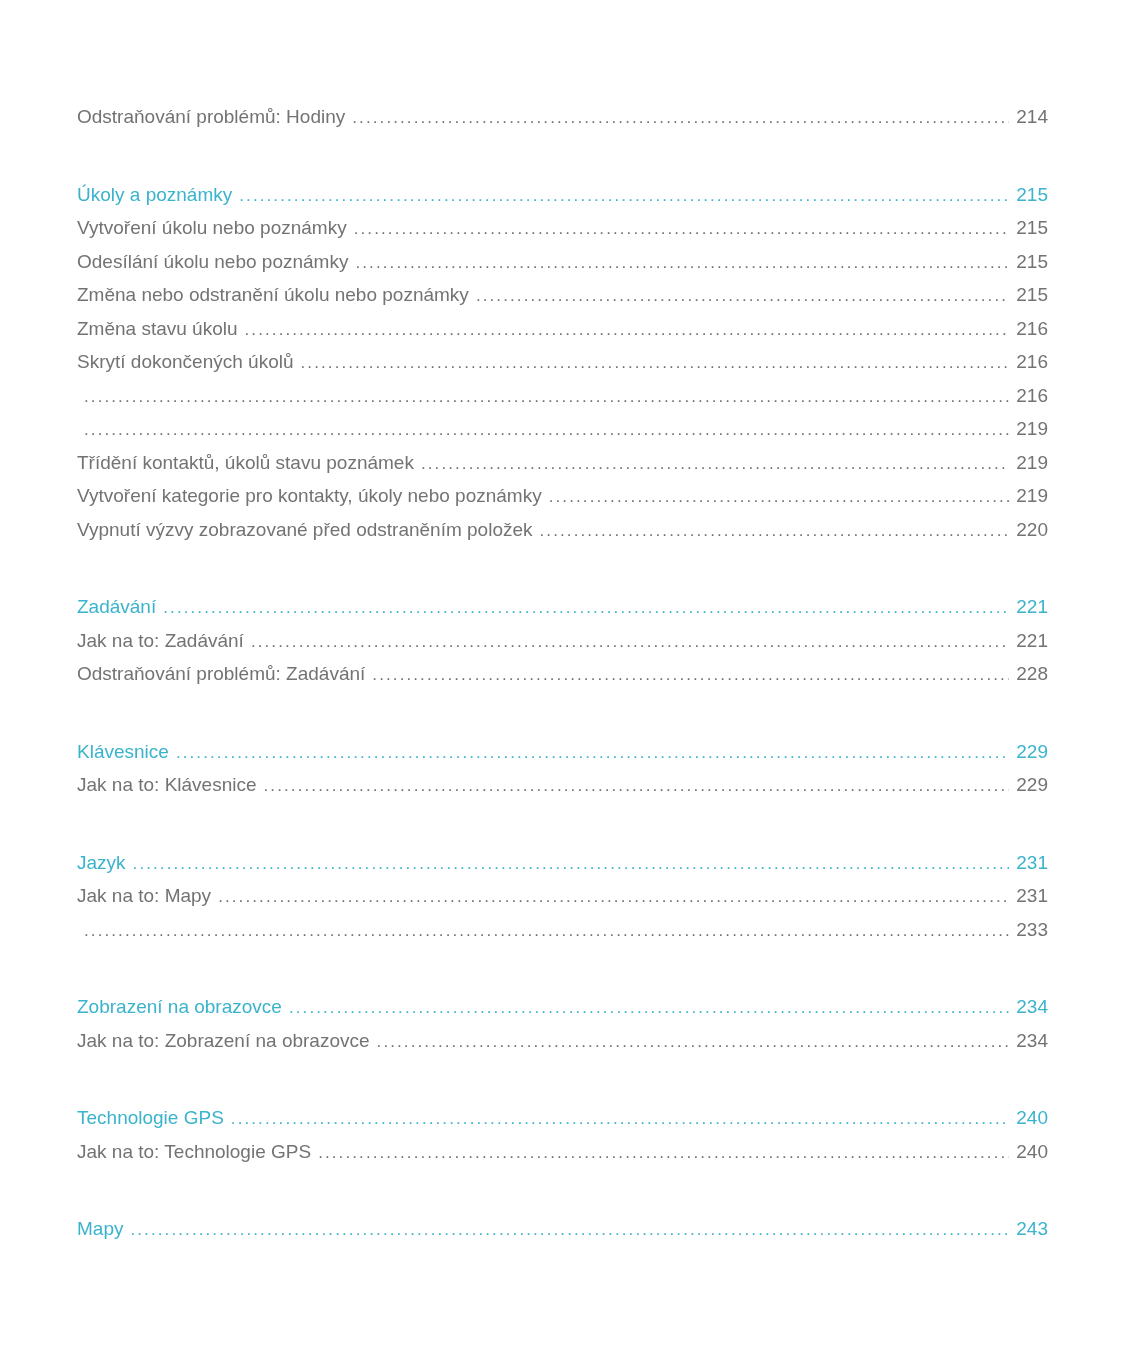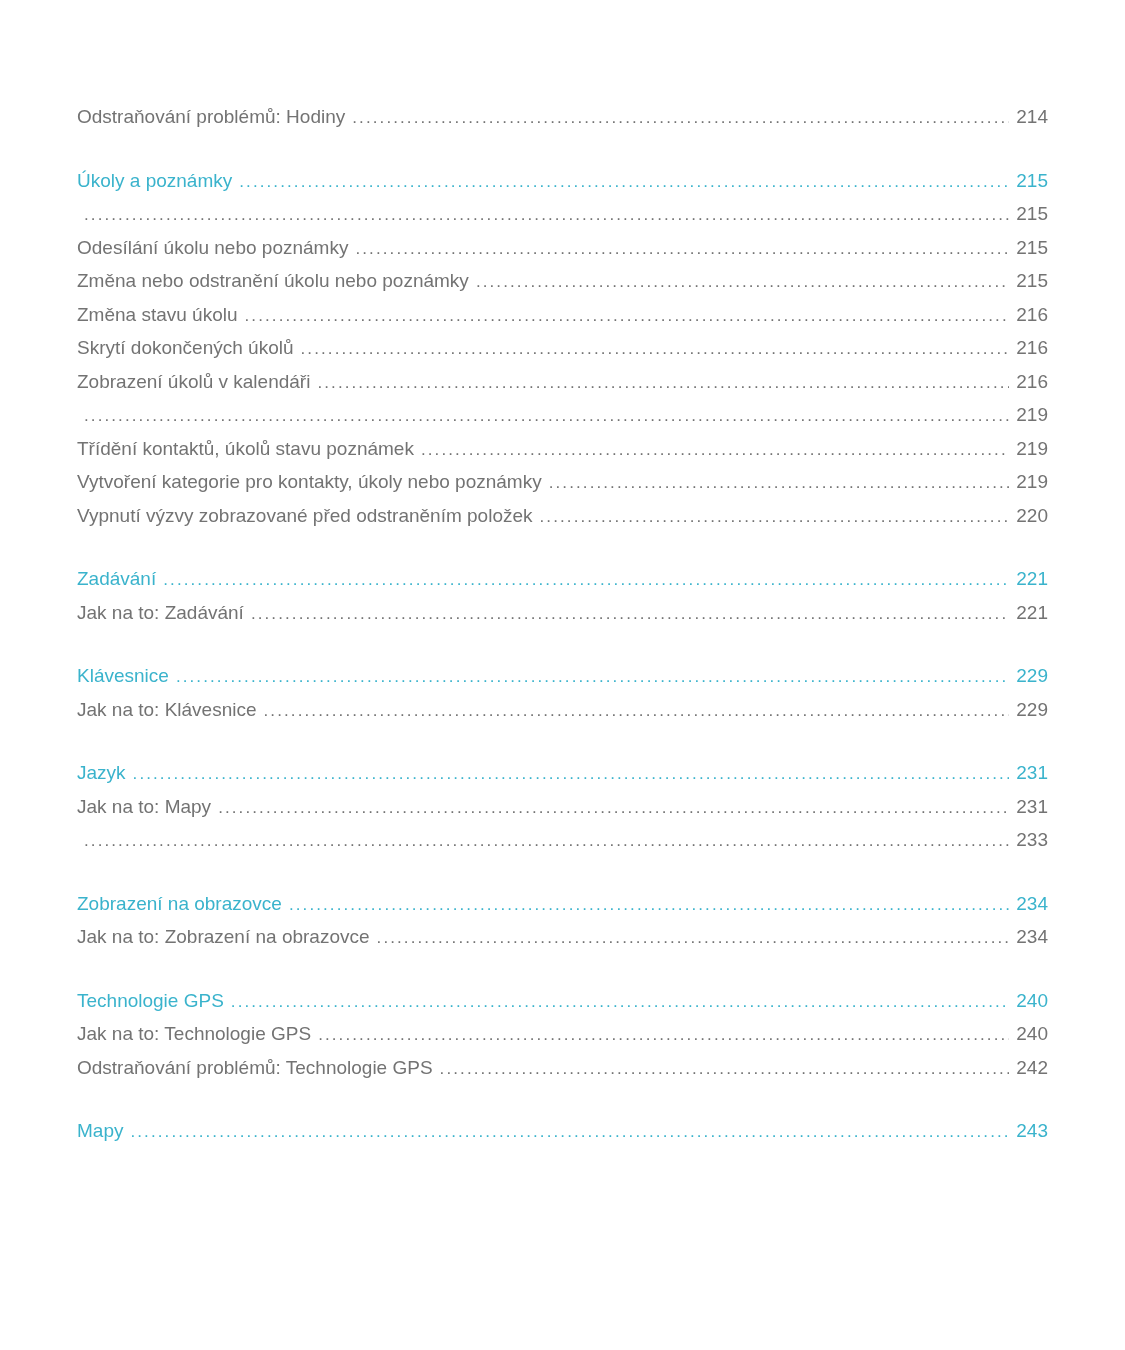--- a/index.html
+++ b/index.html
@@ -9,21 +9,21 @@
     height: 1350px;
     font-family: "Liberation Sans", sans-serif;
     overflow: hidden;
   }
   .page {
     width: 1125px;
     height: 1350px;
     padding: 101px 77px 0 77px;
     background: #ffffff;
   }
-  .toc-section { margin-top: 30px; }
+  .toc-section { margin-top: 44px; }
   .toc-section:first-child { margin-top: 0; }
   .row {
     display: flex;
     align-items: baseline;
     font-size: 19px;
     line-height: 32.5px;
     color: #3c3c3c;
     cursor: pointer;
   }
   .row .label { white-space: nowrap; }
@@ -58,20 +58,21 @@
           <span class="pagenum">214</span>
         </div>
       </div>
       <div class="toc-section">
         <div class="row heading">
           <span class="label">Úkoly a poznámky</span>
           <span class="dots"></span>
           <span class="pagenum">215</span>
         </div>
         <div class="row normal">
+          <span class="label">Vytvoření úkolu nebo poznámky</span>
           <span class="dots"></span>
           <span class="pagenum">215</span>
         </div>
         <div class="row normal">
           <span class="label">Odesílání úkolu nebo poznámky</span>
           <span class="dots"></span>
           <span class="pagenum">215</span>
         </div>
         <div class="row normal">
           <span class="label">Změna nebo odstranění úkolu nebo poznámky</span>
@@ -82,21 +83,20 @@
           <span class="label">Změna stavu úkolu</span>
           <span class="dots"></span>
           <span class="pagenum">216</span>
         </div>
         <div class="row normal">
           <span class="label">Skrytí dokončených úkolů</span>
           <span class="dots"></span>
           <span class="pagenum">216</span>
         </div>
         <div class="row normal">
-          <span class="label">Zobrazení úkolů v kalendáři</span>
           <span class="dots"></span>
           <span class="pagenum">216</span>
         </div>
         <div class="row normal">
           <span class="dots"></span>
           <span class="pagenum">219</span>
         </div>
         <div class="row normal">
           <span class="label">Třídění kontaktů, úkolů stavu poznámek</span>
           <span class="dots"></span>
@@ -116,20 +116,25 @@
       <div class="toc-section">
         <div class="row heading">
           <span class="label">Zadávání</span>
           <span class="dots"></span>
           <span class="pagenum">221</span>
         </div>
         <div class="row normal">
           <span class="label">Jak na to: Zadávání</span>
           <span class="dots"></span>
           <span class="pagenum">221</span>
+        </div>
+        <div class="row normal">
+          <span class="label">Odstraňování problémů: Zadávání</span>
+          <span class="dots"></span>
+          <span class="pagenum">228</span>
         </div>
       </div>
       <div class="toc-section">
         <div class="row heading">
           <span class="label">Klávesnice</span>
           <span class="dots"></span>
           <span class="pagenum">229</span>
         </div>
         <div class="row normal">
           <span class="label">Jak na to: Klávesnice</span>
@@ -169,25 +174,20 @@
         <div class="row heading">
           <span class="label">Technologie GPS</span>
           <span class="dots"></span>
           <span class="pagenum">240</span>
         </div>
         <div class="row normal">
           <span class="label">Jak na to: Technologie GPS</span>
           <span class="dots"></span>
           <span class="pagenum">240</span>
         </div>
-        <div class="row normal">
-          <span class="label">Odstraňování problémů: Technologie GPS</span>
-          <span class="dots"></span>
-          <span class="pagenum">242</span>
-        </div>
       </div>
       <div class="toc-section">
         <div class="row heading">
           <span class="label">Mapy</span>
           <span class="dots"></span>
           <span class="pagenum">243</span>
         </div>
       </div>
     </div>
 </div>

